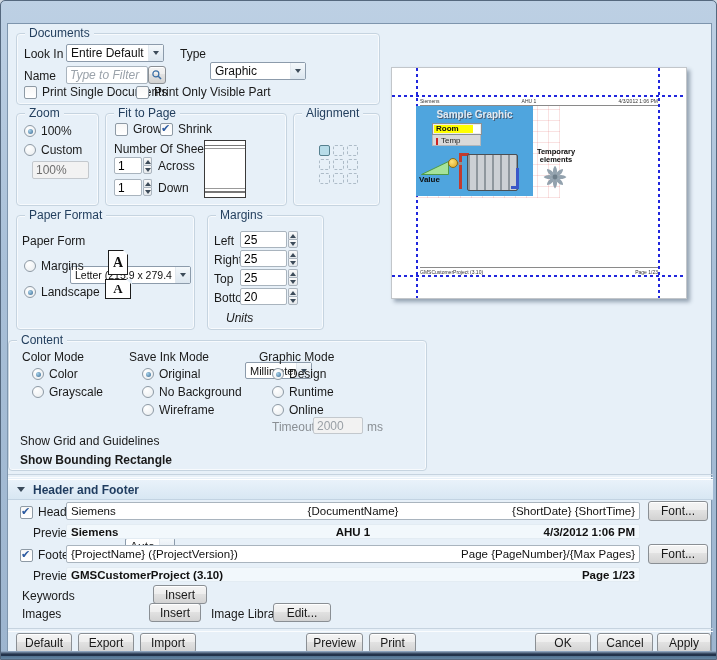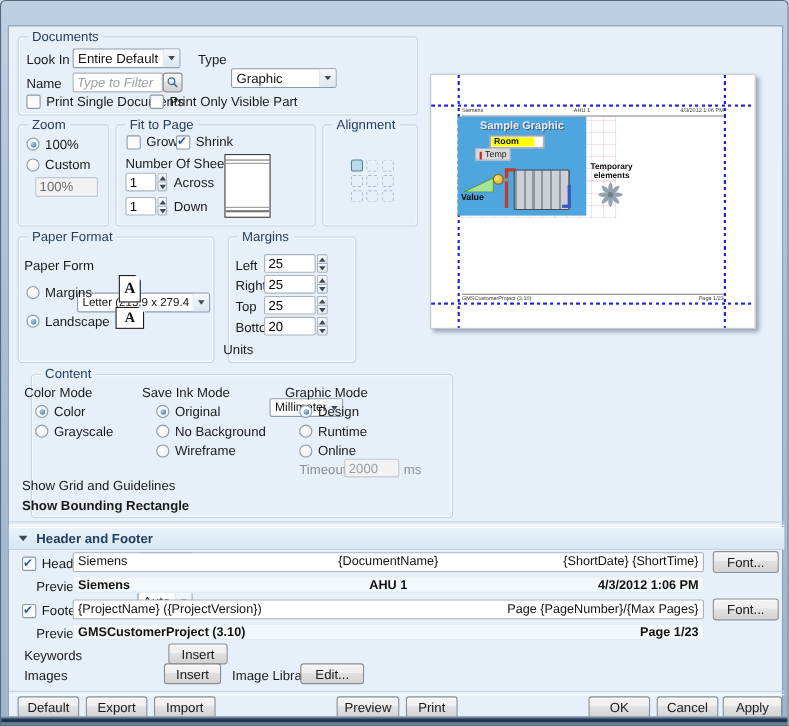--- a/index.html
+++ b/index.html
@@ -90,25 +90,25 @@
     background:repeating-linear-gradient(90deg,#2026dd 0 3px,transparent 3px 6px);}
   .pg-textrow{position:absolute;left:28px;width:238px;display:flex;justify-content:space-between;
     font-size:5px;color:#333;z-index:2;}
   .pg-rule{position:absolute;left:28px;width:238px;height:1px;background:#8a8a8a;z-index:2;}
   .pg-grid{position:absolute;left:24px;top:38px;width:144px;height:92px;z-index:2;
     background:repeating-linear-gradient(0deg,rgba(225,110,110,.20) 0 1px,transparent 1px 11px),
                repeating-linear-gradient(90deg,rgba(225,110,110,.20) 0 1px,transparent 1px 11px);}
   .gfx{position:absolute;left:24px;top:38px;width:117px;height:90px;background:#4fa5de;z-index:2;}
   .gfx-title{position:absolute;left:0;top:3px;width:100%;text-align:center;font-size:10px;font-weight:bold;
     color:#e3ebf2;text-shadow:1px 1px 0 rgba(70,80,100,.85);}
-  .room-box{position:absolute;left:29px;top:17px;width:50px;height:12px;background:#ececec;border:1px solid #8a9096;
+  .room-box{position:absolute;left:16px;top:17px;width:50px;height:12px;background:#ececec;border:1px solid #8a9096;
     display:flex;box-sizing:border-box;padding:1px;}
   .room-yellow{flex:1;background:#ffff00;font-size:8px;font-weight:bold;color:#111;line-height:8px;padding-left:2px;}
   .room-white{width:7px;background:#fff;}
-  .temp-box{position:absolute;left:16px;top:29px;width:32px;height:11px;background:#d9d9d9;border:1px solid #b2b6ba;border-top:none;
+  .temp-box{position:absolute;left:16px;top:29px;width:49px;height:11px;background:#d9d9d9;border:1px solid #b2b6ba;border-top:none;
     display:flex;align-items:flex-end;gap:3px;padding-left:3px;font-size:8px;color:#222;box-sizing:border-box;}
   .therm{width:2px;height:7px;background:#cc2222;display:inline-block;}
   .value-lbl{position:absolute;left:3px;top:69px;font-size:8px;font-weight:bold;color:#0c0c0c;}
   .radiator{position:absolute;left:51px;top:48px;width:49px;height:35px;border:1px solid #4a4f54;border-radius:2px;
     background:repeating-linear-gradient(90deg,#8f979d 0 2px,#ccd0d4 2px 8px);}
   .pipe{position:absolute;}
   .temp-el{position:absolute;left:138px;top:80px;width:52px;text-align:center;font-size:7.5px;font-weight:bold;
     color:#0c0c0c;line-height:8px;z-index:2;}
   .fan{position:absolute;left:150px;top:96px;z-index:2;}
 </style>
@@ -257,27 +257,27 @@
         </span>
     </div>
     <span class="lbl abs" style="left:206px;top:267px;">Bottom</span>
     <div class="spin abs" style="left:232px;top:264px;width:58px;height:17px;">
       <input class="spin-input" value="20" style="">
       <span class="spincol">
           <i class="up"></i>
           <i class="dn"></i>
         </span>
     </div>
-    <span class="lbl abs" style="left:195px;top:287px;">Units</span>
+    <span class="lbl abs" style="left:218px;top:287px;font-style:italic;">Units</span>
     <div class="combo abs" style="left:237px;top:284px;width:67px;height:17px;font-size:11px;">
       <span class="combo-text">Millimeters</span>
       <span class="combo-btn"></span>
     </div>
 
-    <div class="groupbox" style="left:20px;top:316px;width:384px;height:131px;padding-left:36px;">
+    <div class="groupbox" style="left:0;top:316px;width:419px;height:131px;padding-left:36px;">
       <span class="grouplabel">Content</span>
     </div>
     <span class="lbl abs" style="left:14px;top:326px;">Color Mode</span>
     <span class="lbl abs" style="left:121px;top:326px;">Save Ink Mode</span>
     <span class="lbl abs" style="left:251px;top:326px;">Graphic Mode</span>
 
     <div class="rdrow" style="left:24px;top:343px;">
       <span class="radio on"></span>
       <span class="lbl">Color</span>
     </div>

